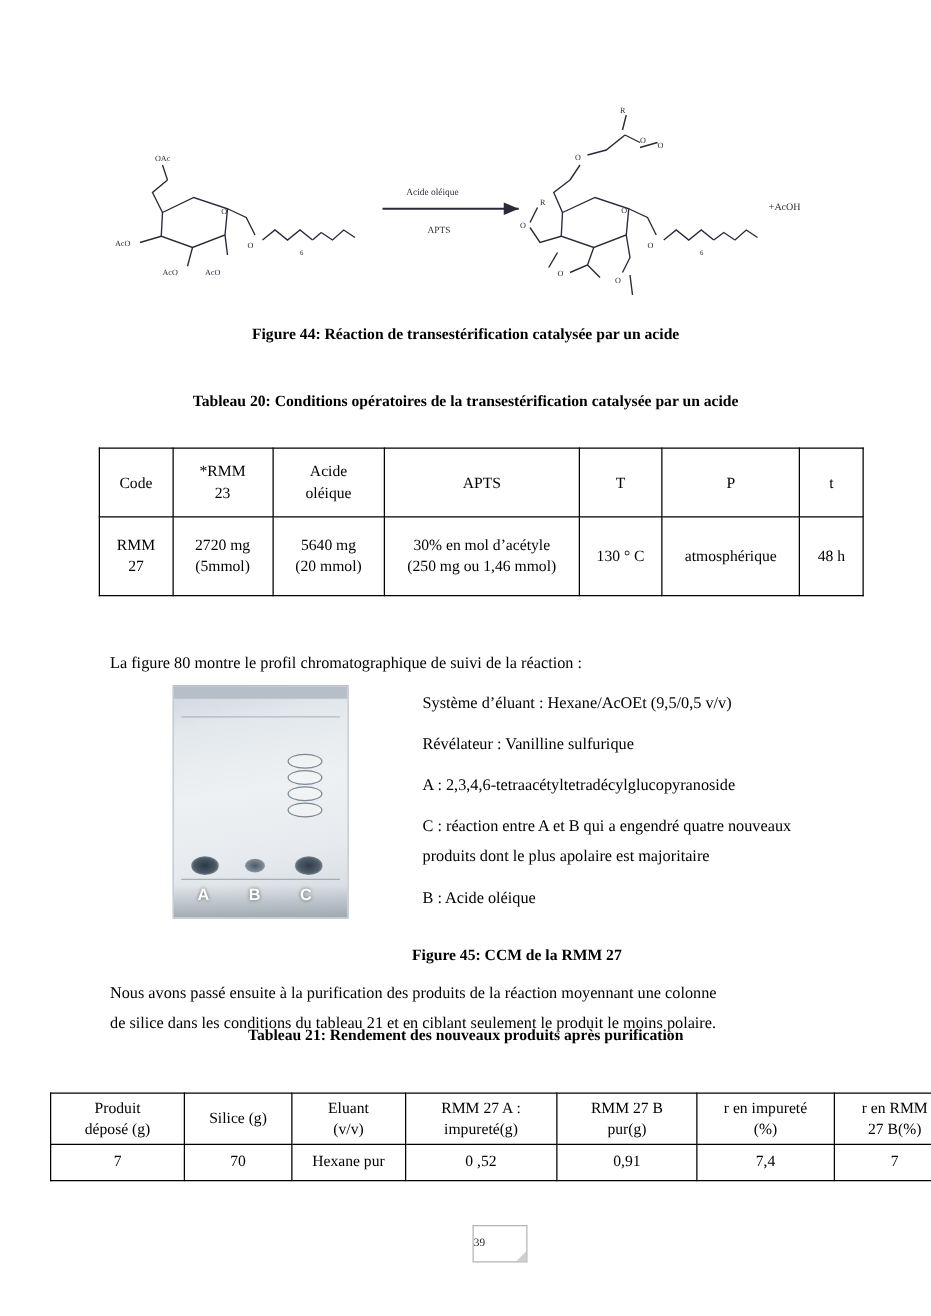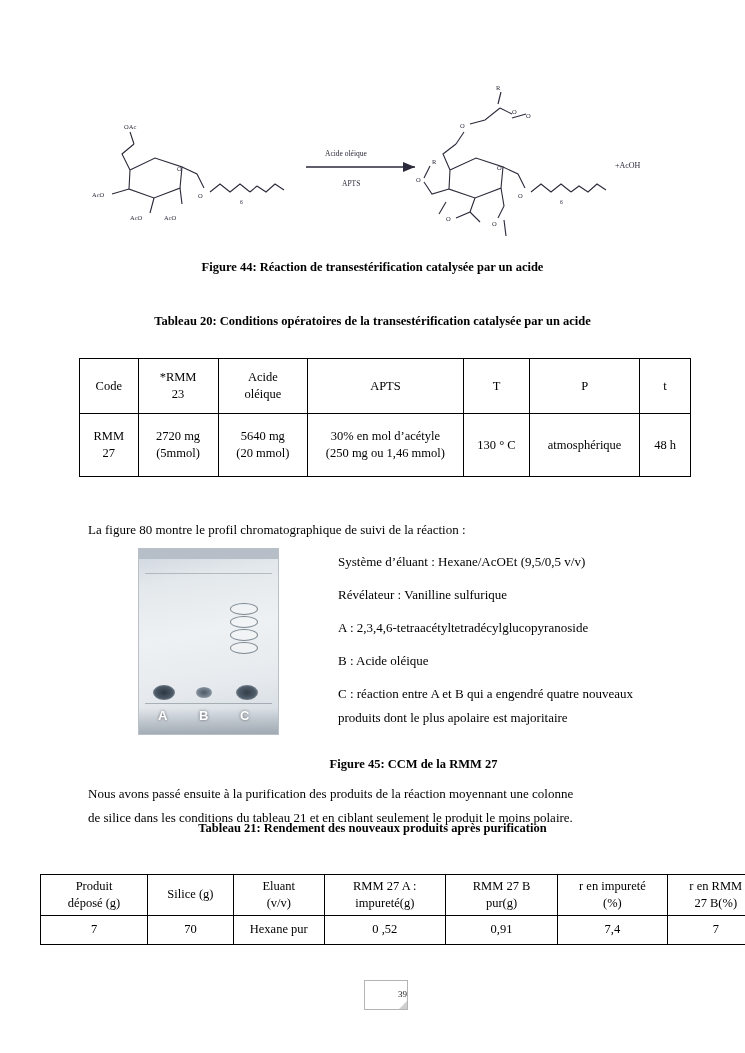--- a/index.html
+++ b/index.html
@@ -172,27 +172,27 @@
   }
   #table21 td {
     height: 22px;
     padding: 3px 2px;
   }
   #table21 tr.head td { height: 24px; }
 
   
   .pagenum {
     position: absolute;
-    left: 364px;
+    left: 378px;
     top: 980px;
     width: 42px;
     height: 28px;
     border: 1px solid #b4b4b4;
     font-size: 9px;
-    text-align: right;
+    text-align: left;
     line-height: 26px;
     color: #222;
     background: #fff;
   }
   .pagenum .fold {
     position: absolute;
     right: 0; bottom: 0;
     width: 0; height: 0;
     border-left: 8px solid transparent;
     border-bottom: 8px solid #cfcfcf;
@@ -365,22 +365,22 @@
       <span class="lblA">A</span>
       <span class="lblB">B</span>
       <span class="lblC">C</span>
     </div>
   </div>
 
   <div class="legend">
     <div>Système d’éluant : Hexane/AcOEt (9,5/0,5 v/v)</div>
     <div>Révélateur : Vanilline sulfurique</div>
     <div>A : 2,3,4,6-tetraacétyltetradécylglucopyranoside</div>
+    <div>C : réaction entre A et B qui a engendré quatre nouveaux produits dont le plus apolaire est majoritaire</div>
     <div>B : Acide oléique</div>
-    <div>C : réaction entre A et B qui a engendré quatre nouveaux produits dont le plus apolaire est majoritaire</div>
   </div>
 
   <div class="caption" id="fig45-caption">Figure 45: CCM de la RMM 27</div>
 
   <div class="para" id="para-purif">
     <div>Nous avons passé ensuite à la purification des produits de la réaction moyennant une colonne</div>
     <div>de silice dans les conditions du tableau 21 et en ciblant seulement le produit le moins polaire.</div>
   </div>
 
   <div class="caption" id="tab21-caption">Tableau 21: Rendement des nouveaux produits après purification</div>

